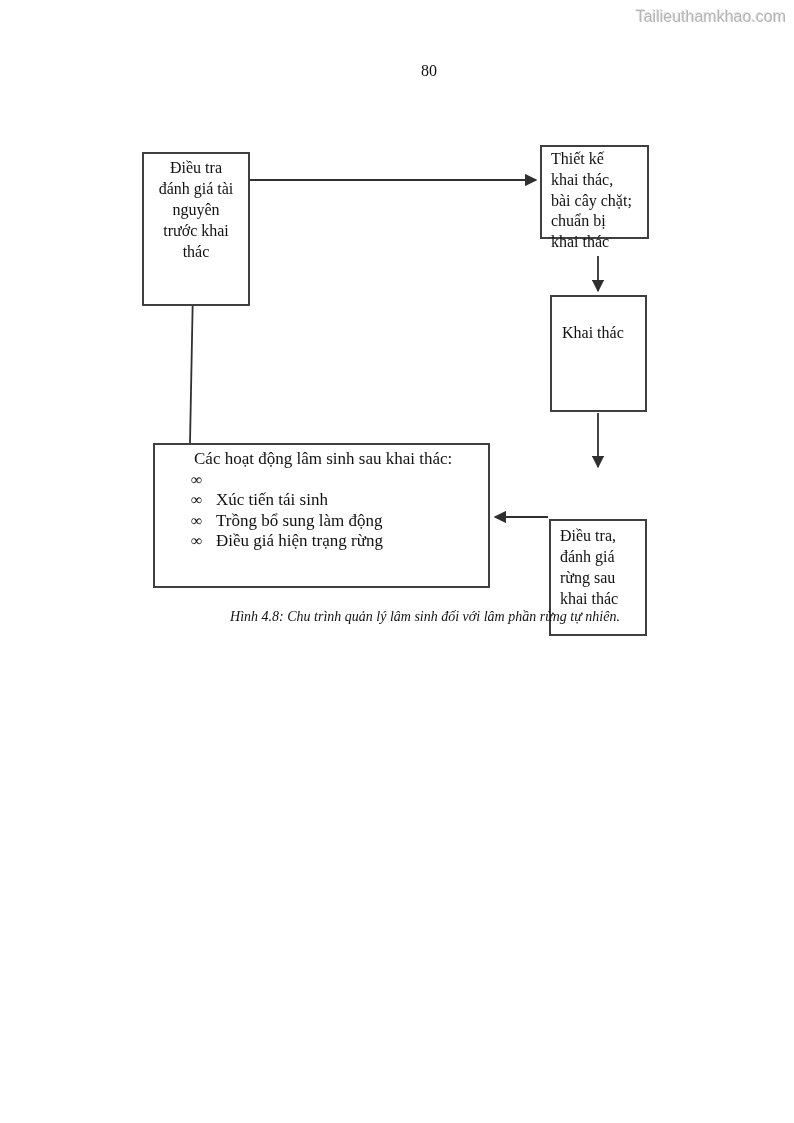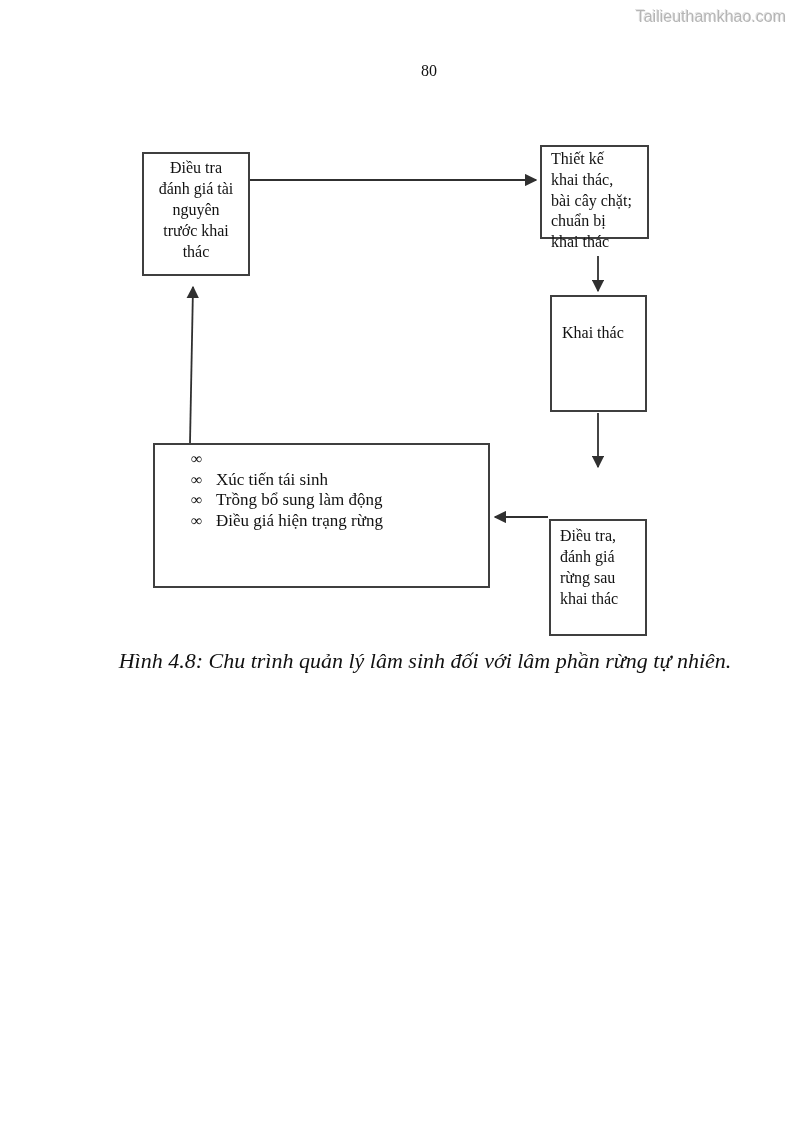--- a/index.html
+++ b/index.html
@@ -23,35 +23,35 @@
   }
   .flow-box{
     position:absolute;
     border:2px solid #3f3f3f;
     box-sizing:border-box;
     background:#fff;
     font-size:16px;
     line-height:21px;
     white-space:pre-line;
   }
-  .box-pre{left:142px;top:152px;width:108px;height:124px;text-align:center;padding-top:3px;}
+  .box-pre{left:142px;top:152px;width:108px;height:154px;text-align:center;padding-top:3px;}
   .box-design{left:540px;top:145px;width:109px;height:94px;text-align:left;padding:2px 2px 0 9px;line-height:20.8px;}
   .box-harvest{left:550px;top:295px;width:97px;height:117px;text-align:left;padding:25px 0 0 10px;}
   .box-post{left:549px;top:471px;width:98px;height:117px;text-align:left;padding:4px 2px 0 9px;margin-top:48px;}
   .box-silvi{
     left:153px;top:443px;width:337px;height:145px;
     font-size:17px;line-height:20.5px;
     padding:4px 6px 0 36px;white-space:normal;
   }
   .silvi-title{margin-left:3px;}
   .bullet-row{display:flex;align-items:baseline;}
   .bullet-glyph{width:25px;flex:0 0 25px;font-size:16px;}
   .caption{
-    position:absolute;left:60px;top:648px;width:730px;
-    text-align:center;font-style:italic;font-size:22px;
+    position:absolute;left:60px;top:609px;width:730px;
+    text-align:center;font-style:italic;font-size:14px;
   }
   svg.overlay{position:absolute;left:0;top:0;pointer-events:none;}
   svg.overlay line{stroke:#303030;stroke-width:1.8;}
 </style>
 </head>
 <body>
 
 <div class="watermark">Tailieuthamkhao.com</div>
 <div class="page-number">80</div>
 
@@ -81,20 +81,21 @@
 khai thác</div>
 
 <div class="flow-box box-harvest">Khai thác</div>
 
 <div class="flow-box box-post">Điều tra,
 đánh giá
 rừng sau
 khai thác</div>
 
 <div class="flow-box box-silvi">
+  <div class="silvi-title">Các hoạt động lâm sinh sau khai thác:</div>
   <div class="bullet-row">
     <span class="bullet-glyph">∞</span>
   </div>
   <div class="bullet-row">
     <span class="bullet-glyph">∞</span>
     <span>Xúc tiến tái sinh</span>
   </div>
   <div class="bullet-row">
     <span class="bullet-glyph">∞</span>
     <span>Trồng bổ sung làm động</span>

